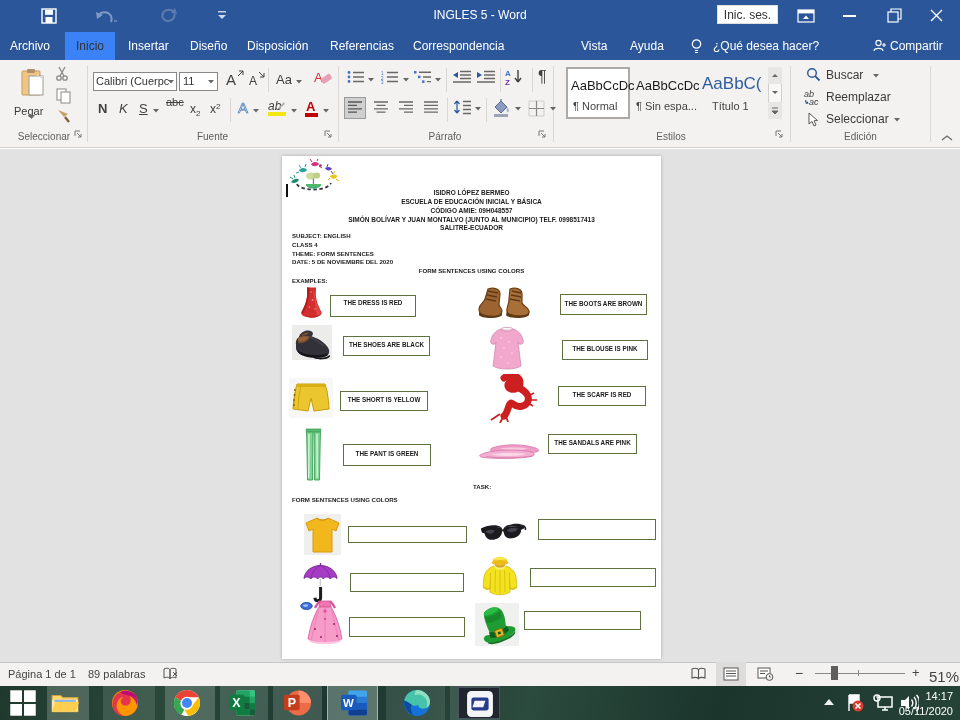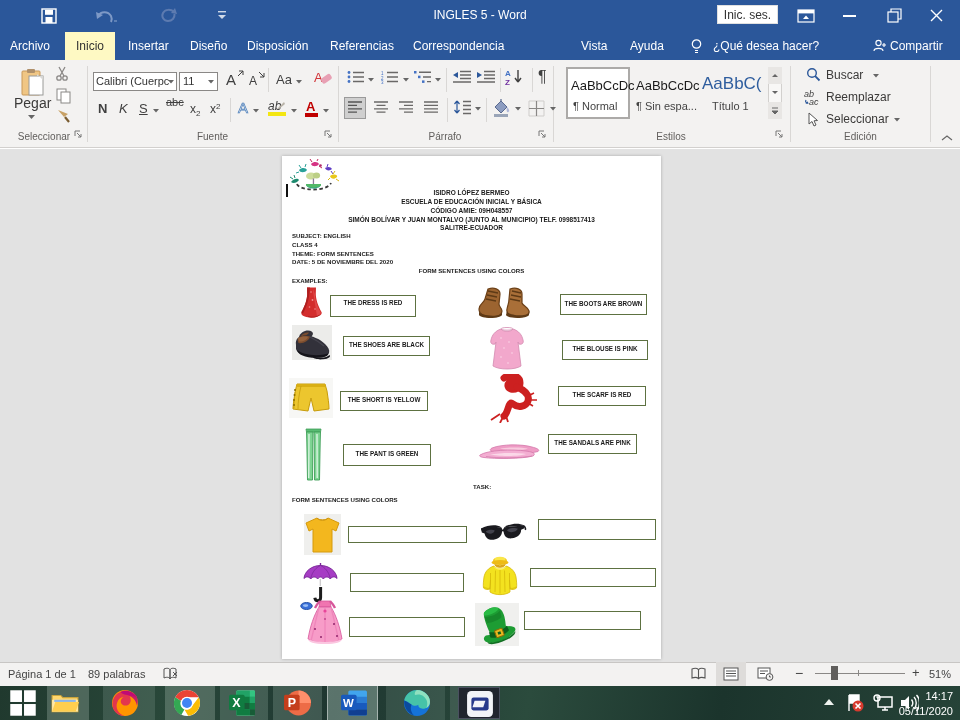--- a/index.html
+++ b/index.html
@@ -8,21 +8,21 @@
 .abs { position:absolute; }
 
 
 #titlebar { left:0; top:0; width:960px; height:32px; background:#2b579a; }
 #titletext { width:100%; text-align:center; top:8px; color:#fff; font-size:12px; }
 #inicses { left:717px; top:5px; width:61px; height:19px; background:#fff; color:#333; font-size:12px; text-align:center; line-height:18px; border:1px solid #e0e0e0; }
 
 
 #tabrow { left:0; top:32px; width:960px; height:28px; background:#2b579a; }
 .tab { position:absolute; top:0; height:28px; color:#fff; font-size:12px; line-height:28px; }
-#tab-inicio { background:#fef9c3; color:#333; }
+#tab-inicio { background:#3b82f6; color:#333; }
 
 
 #ribbon { left:0; top:60px; width:960px; height:88px; background:#f3f2f1; border-bottom:1px solid #d2d0ce; }
 .gsep { position:absolute; top:6px; width:1px; height:76px; background:#d9d7d5; }
 .glabel { position:absolute; top:131px; font-size:10px; color:#605e5c; text-align:center; }
 .launcher { position:absolute; top:130px; width:10px; height:10px; }
 
 
 #docarea { left:0; top:149px; width:960px; height:513px; background:#e2e2e2; }
 #page { position:absolute; left:282px; top:7px; width:379px; height:503px; background:#fff; box-shadow:0 0 3px rgba(0,0,0,0.25); }
@@ -133,21 +133,21 @@
       <path d="M1 6 L6 2 L11 6" stroke="#666" stroke-width="1.2" fill="none"></path>
     </svg>
 
 <svg class="abs" style="left:20px; top:68px;" width="26" height="30" viewBox="0 0 26 30">
  <rect x="2" y="3" width="18" height="24" rx="1" fill="#f0c684" stroke="#c89858" stroke-width="1"></rect>
  <rect x="7" y="1" width="8" height="4" rx="1" fill="#b0906a"></rect>
  <rect x="9" y="8" width="14" height="19" fill="#fff" stroke="#9a9a98" stroke-width="1"></rect>
  <path d="M17 8 l6 0 l0 19 l-14 0 l0 -19" fill="none"></path>
  <path d="M23 8 l-6 0 l0 -2 l6 6 z" fill="#d8d8d6"></path>
 </svg>
-<div class="abs" style="left:14px; top:95px; font-size:14px; color:#3b3a39;">Pegar</div>
+<div class="abs" style="left:14px; top:105px; font-size:11px; color:#3b3a39;">Pegar</div>
 <svg class="abs" style="left:27px; top:114px;" width="9" height="6" viewBox="0 0 9 6">
       <path d="M1 1 L4.5 5 L8 1 Z" fill="#666"></path>
     </svg>
 
 <svg class="abs" style="left:54px; top:66px;" width="18" height="16" viewBox="0 0 18 16">
  <path d="M11 1 L6 10 M5 1 L10 10" stroke="#8a8886" stroke-width="1.3" fill="none"></path>
  <circle cx="5" cy="12" r="2.2" fill="none" stroke="#8a8886" stroke-width="1.3"></circle>
  <circle cx="11" cy="12" r="2.2" fill="none" stroke="#8a8886" stroke-width="1.3"></circle>
 </svg>
 <svg class="abs" style="left:56px; top:88px;" width="16" height="16" viewBox="0 0 16 16">
@@ -589,21 +589,21 @@
  <rect x="1" y="1" width="12" height="10" fill="#fff" stroke="#555" stroke-width="1"></rect>
  <path d="M3 4 h8 M3 6.5 h5" stroke="#555" stroke-width="1"></path>
  <circle cx="12.5" cy="10" r="3.4" fill="#f3f2f1" stroke="#555" stroke-width="1"></circle>
  <path d="M12.5 8.5 v1.5 h1.4" stroke="#555" stroke-width="1" fill="none"></path>
 </svg>
 <div class="abs" style="left:795px; top:665px; width:10px; height:14px; font-size:14px; color:#444;">−</div>
 <div class="abs" style="left:815px; top:672.5px; width:90px; height:1.5px; background:#8a8886;"></div>
 <div class="abs" style="left:858px; top:670px; width:1px; height:6px; background:#8a8886;"></div>
 <div class="abs" style="left:831px; top:666px; width:7px; height:14px; background:#605e5c;"></div>
 <div class="abs" style="left:912px; top:665px; width:10px; height:14px; font-size:13px; color:#444;">+</div>
-<div class="abs" style="left:929px; top:668px; font-size:11px; color:#444;">51%</div>
+<div class="abs" style="left:929px; top:668px; font-size:15px; color:#444;">51%</div>
 
 <div class="abs" id="taskbar"></div>
 
 <div class="abs" style="left:0; top:686px; width:960px; height:34px; background:
  radial-gradient(ellipse 80px 20px at 60px 700px, rgba(90,140,100,0.35), transparent 70%),
  radial-gradient(ellipse 120px 24px at 240px 712px, rgba(30,60,45,0.5), transparent 70%),
  radial-gradient(ellipse 100px 22px at 420px 695px, rgba(100,150,110,0.25), transparent 70%),
  radial-gradient(ellipse 140px 26px at 650px 710px, rgba(25,50,40,0.45), transparent 70%),
  radial-gradient(ellipse 90px 20px at 860px 700px, rgba(80,130,95,0.3), transparent 70%);"></div>
 

